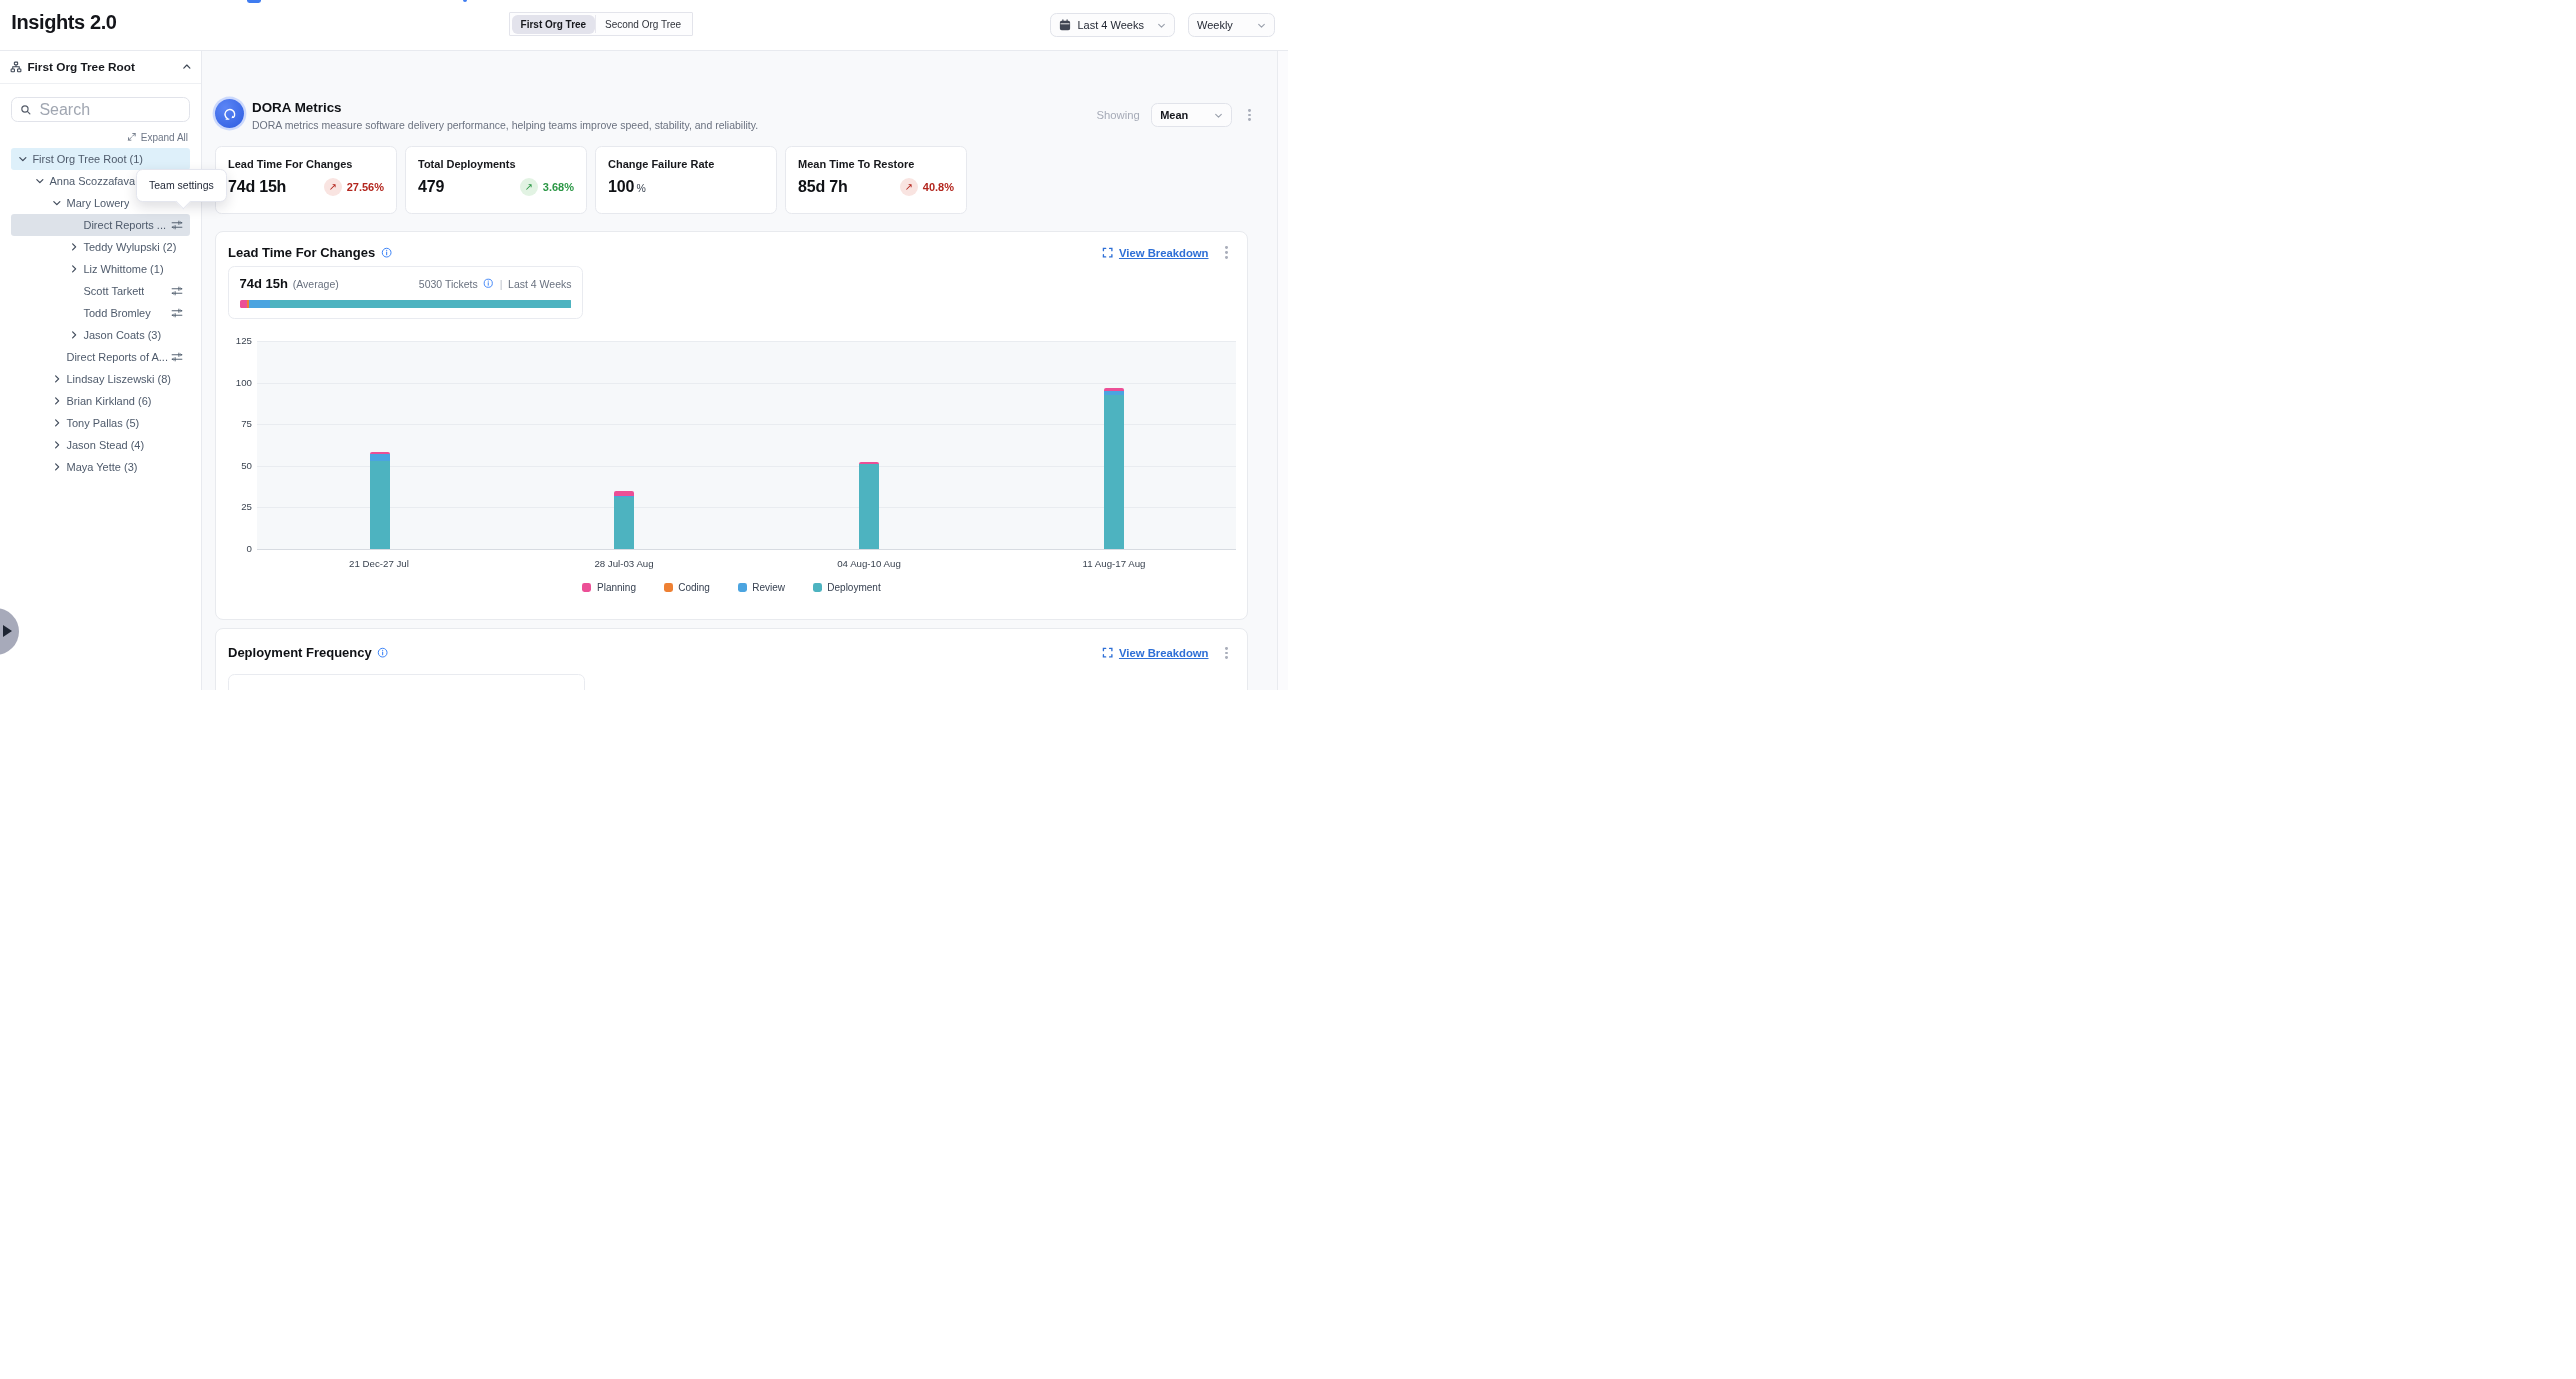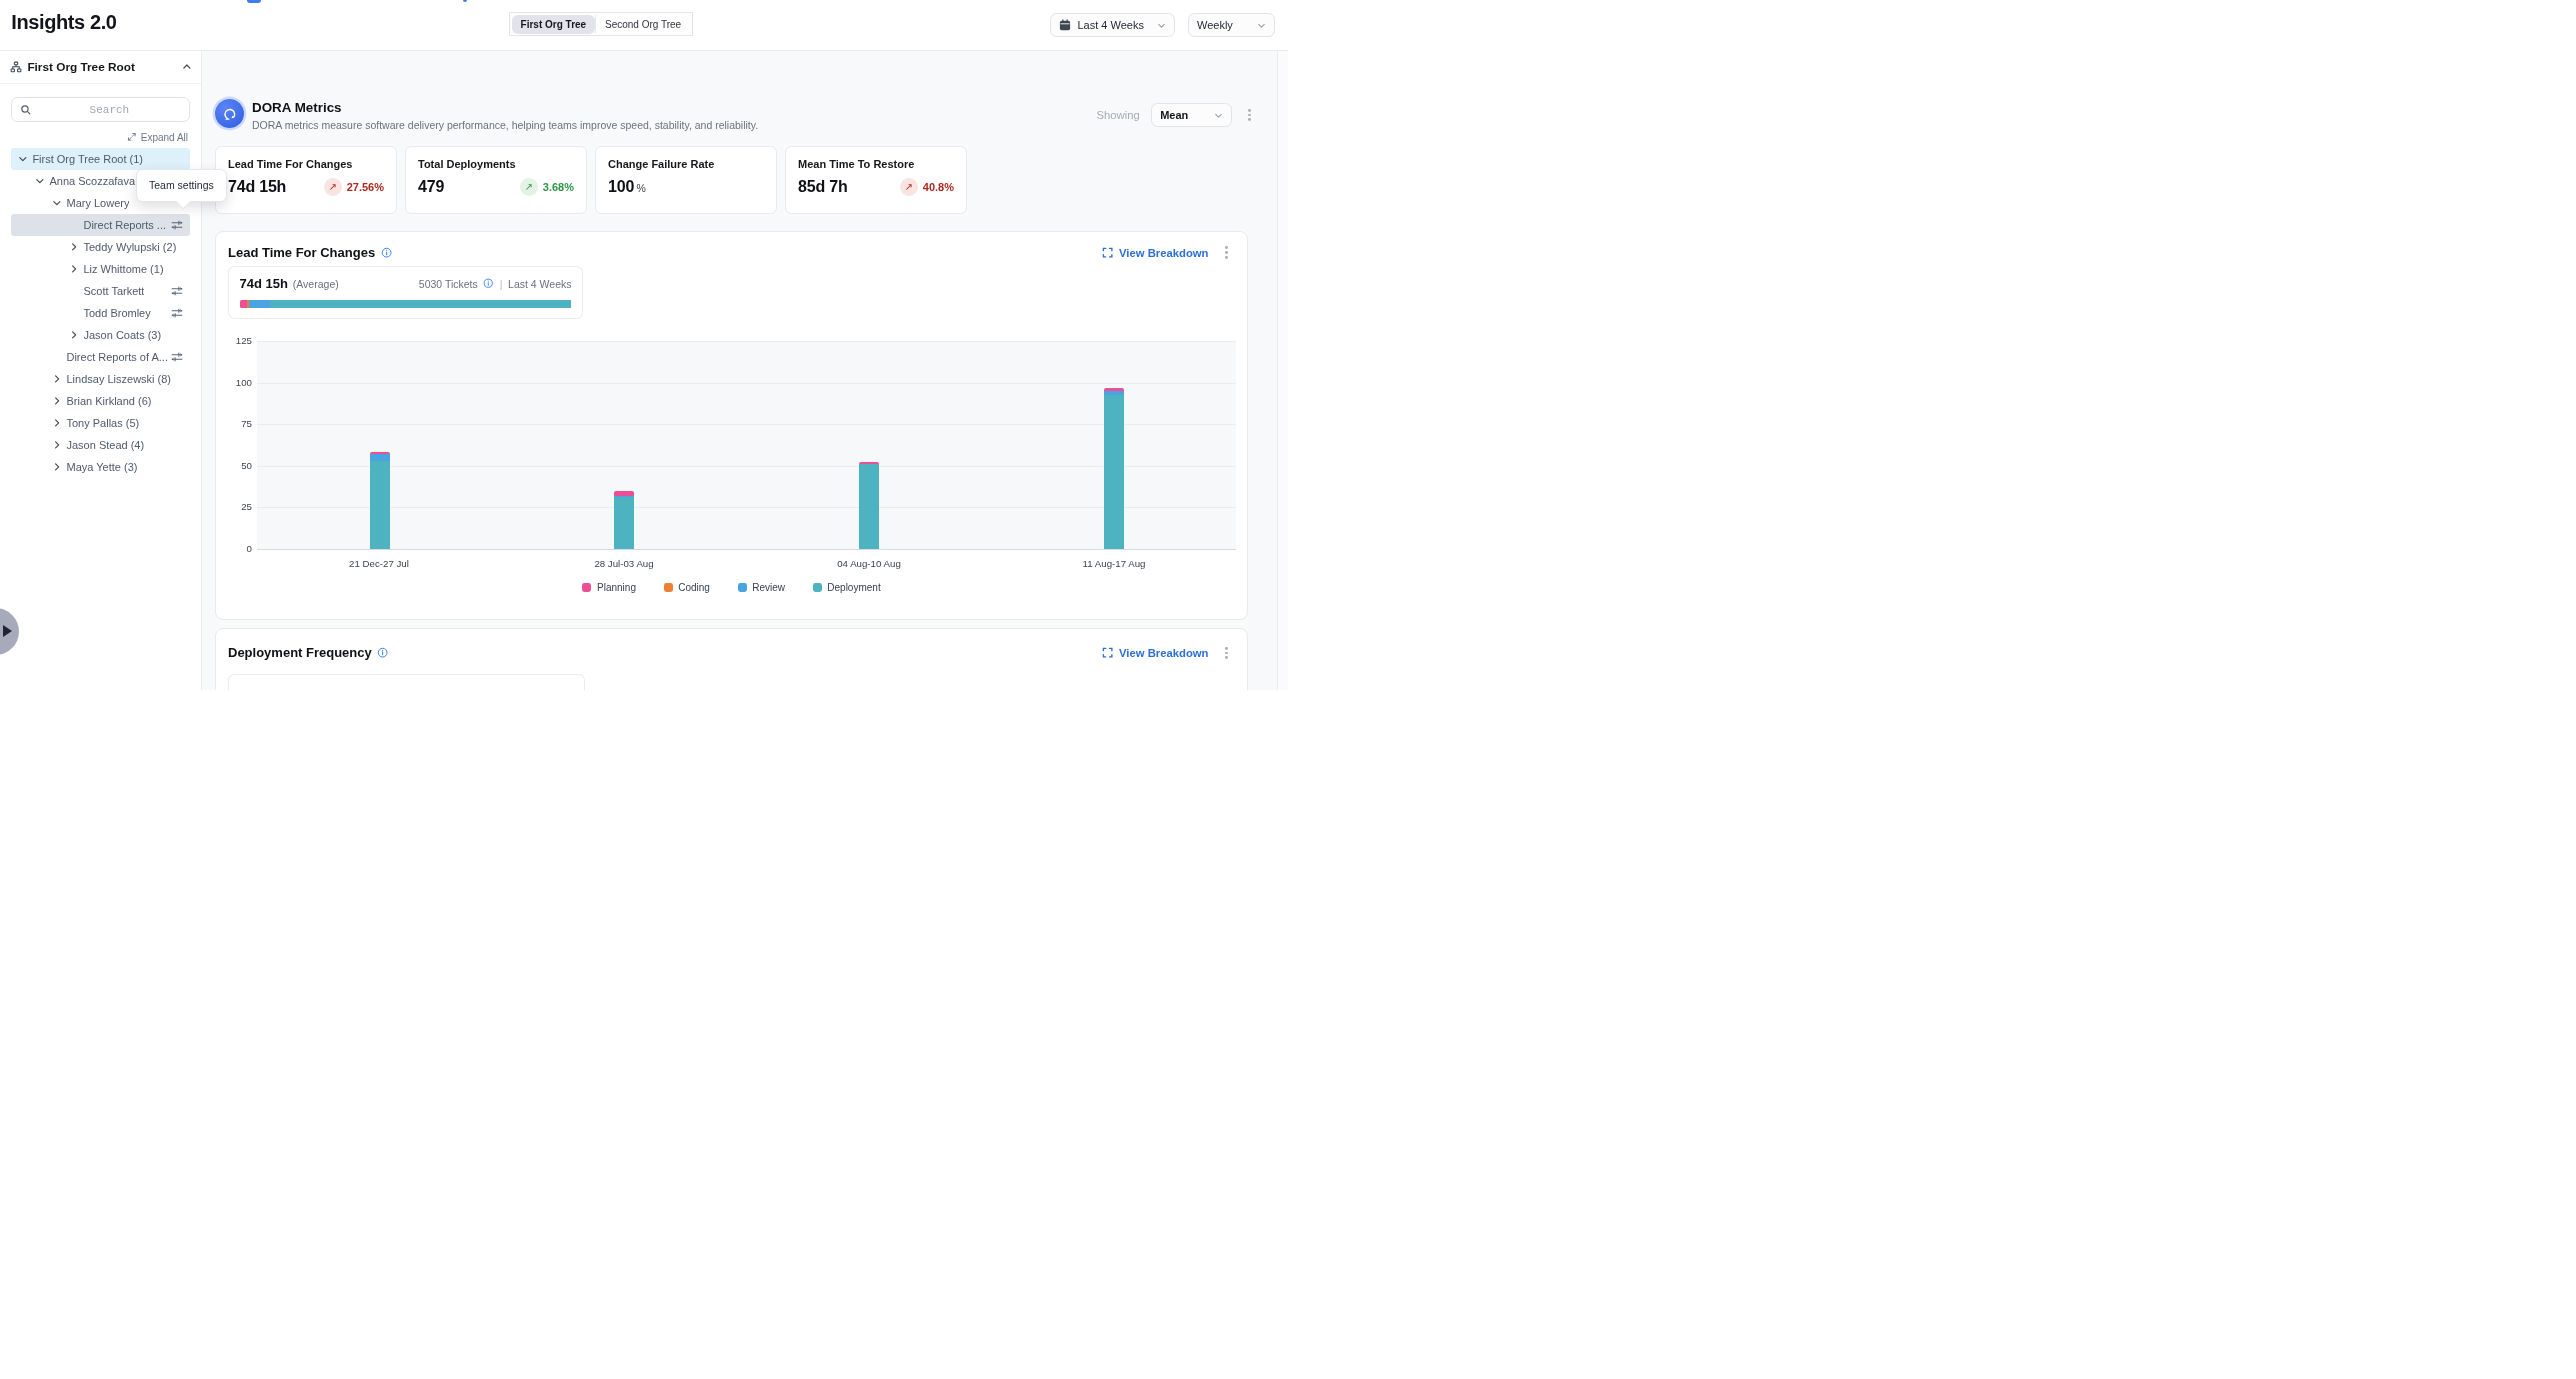--- a/index.html
+++ b/index.html
@@ -27,21 +27,21 @@
 
   
   .bodyrow{display:flex;height:640px;border-top:0.8px solid #e8eaef;}
   .sidebar{width:202px;min-width:202px;background:#fff;border-right:0.8px solid #e8eaef;position:relative;box-sizing:border-box;}
   .main{flex:1;background:#f8f9fb;position:relative;}
 
   
   .sb-header{height:32px;display:flex;align-items:center;gap:5.7px;padding:0 9.7px;border-bottom:0.8px solid #eef0f3;font-size:11.8px;font-weight:700;color:#16181d;}
   .sb-header .chev-up{margin-left:auto;color:#3d4654;}
   .search-box{margin:13px 11.3px 0;height:23px;border:0.8px solid #e1e3ea;border-radius:6.5px;display:flex;align-items:center;gap:6.5px;padding:0 7.3px;background:#fff;}
-  .search-box input{border:0;outline:0;width:100%;font-size:11px;color:#333;background:transparent;font-family:Liberation Mono, monospace;text-align:center;}
+  .search-box input{border:0;outline:0;width:100%;font-size:16px;color:#333;background:transparent;font-family:Liberation Sans, sans-serif;}
   .search-box input::placeholder{color:#a0a6b1;}
   .expand-all{display:flex;justify-content:flex-end;align-items:center;gap:4px;margin:9.7px 13px 4.9px;font-size:10px;color:#6d7686;cursor:pointer;}
   .tree{margin-top:1.6px;}
   .tree-row{height:22px;display:flex;align-items:center;margin:0 11.3px;border-radius:3.2px;padding-right:6.5px;color:#4e5a6b;font-size:11px;cursor:pointer;}
   .tree-row.blue{background:#def0fa;}
   .tree-row.gray{background:#dde2e9;}
   .tree-chev{width:13px;min-width:13px;height:13px;display:flex;align-items:center;justify-content:center;color:#3f4a5a;}
   .tree-label{margin-left:3.2px;white-space:nowrap;overflow:hidden;text-overflow:ellipsis;}
   .row-settings{margin-left:auto;color:#52606f;display:flex;}
 
@@ -79,21 +79,21 @@
   .badge.bad .pct{color:#b3261e;}
   .badge.good .bubble{background:#e2f3e3;color:#2b9745;}
   .badge.good .pct{color:#2b9745;}
 
   
   .chart-card{position:absolute;left:13px;top:180px;width:1033px;height:389px;background:#fff;border:0.8px solid #e8eaee;border-radius:8px;box-sizing:border-box;}
   .cc-head{display:flex;align-items:center;padding:11.3px 14.6px 0 12px;}
   .cc-title{font-size:13px;font-weight:700;color:#0f1115;}
   .info-ic{margin-left:5.7px;display:flex;cursor:pointer;}
   .cc-right{margin-left:auto;display:flex;align-items:center;gap:11.3px;}
-  .view-bd{display:flex;align-items:center;gap:5.7px;color:#2e6fd6;font-weight:700;font-size:11.3px;cursor:pointer;}
+  .view-bd{display:flex;align-items:center;gap:5.7px;color:#2e6fd6;font-weight:700;font-size:11.3px;cursor:pointer;text-decoration:underline;}
   .summary{position:absolute;left:12px;top:34px;width:355px;height:53px;border:0.8px solid #e9ebf0;border-radius:6.5px;background:#fff;padding:9px 10.5px;box-sizing:border-box;}
   .sum-row{display:flex;align-items:center;}
   .sum-val{font-size:13px;font-weight:700;color:#0f1115;}
   .sum-avg{font-size:10.5px;color:#69717f;margin-left:4.9px;}
   .sum-right{margin-left:auto;display:flex;align-items:center;gap:5.7px;font-size:10.5px;color:#69717f;}
   .sum-sep{color:#b9bec8;}
   .minibar{margin-top:9px;height:8px;display:flex;border-radius:1.6px;overflow:hidden;}
   .minibar span{height:100%;}
 
   .plot{position:absolute;left:41px;top:109px;width:979px;height:208px;background:#f6f8fa;border-bottom:0.8px solid #d7dbe1;}

